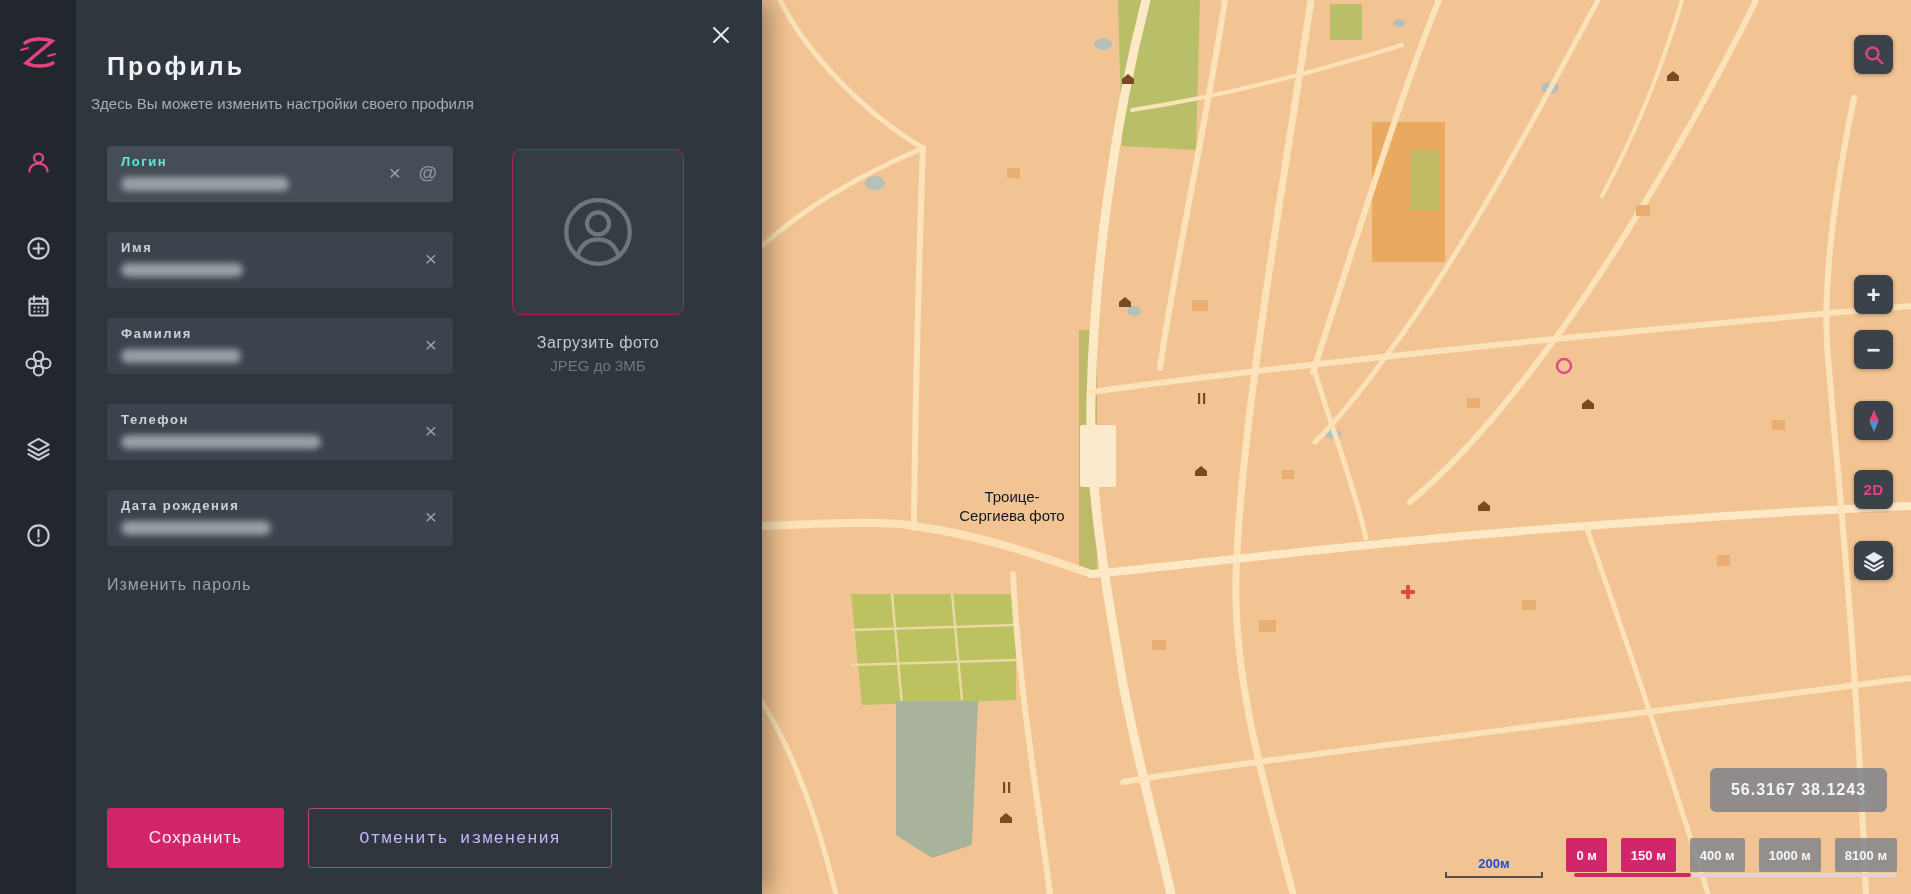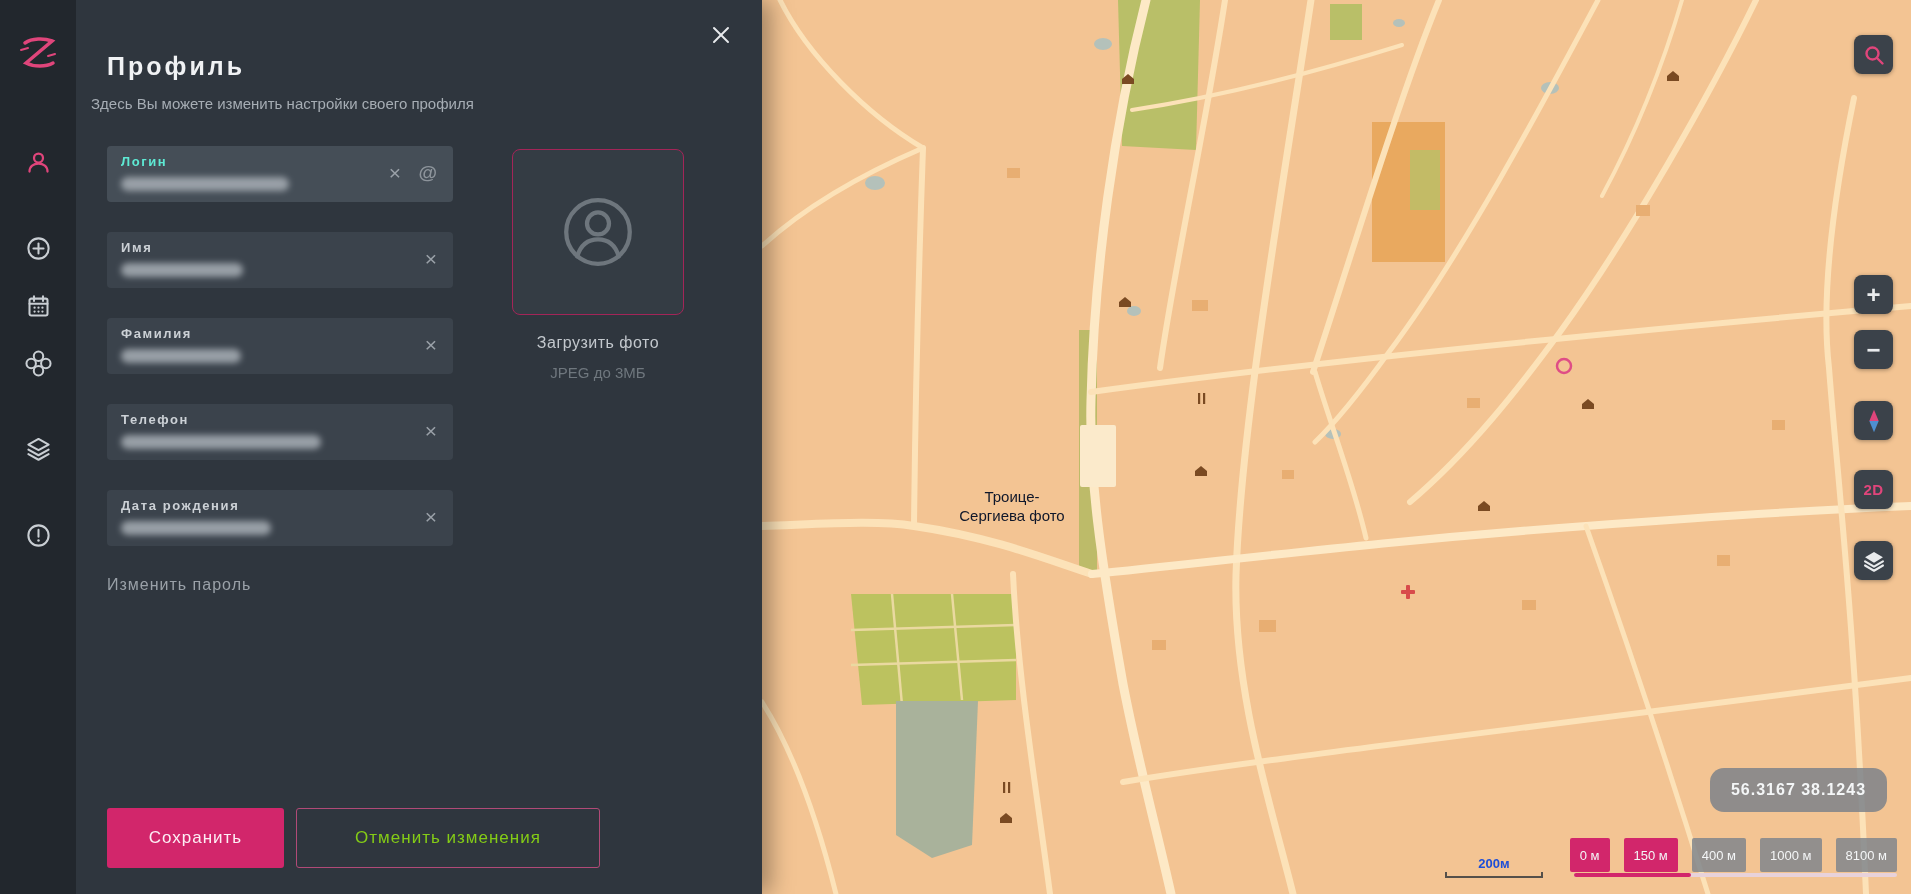--- a/index.html
+++ b/index.html
@@ -25,49 +25,49 @@
   .field-label { position:absolute; left:14px; top:8px; font-size:13px; font-weight:700; letter-spacing:1.6px; color:#ccd1d6; }
   .field.readonly .field-label { color:#5eead4; }
   .blur-value { position:absolute; left:14px; top:31px; height:14px; border-radius:7px; background:#a2a9b0; filter:blur(3px); opacity:.9; }
   .clear-x { position:absolute; right:16px; top:14px; font-size:21px; line-height:26px; color:#9aa1a8; cursor:pointer; }
   .field.readonly .clear-x { right:52px; }
   .at-glyph { position:absolute; right:16px; top:16px; font-size:19px; font-weight:700; color:#8d949b; }
 
   .photo-col { position:absolute; left:436px; top:149px; width:172px; text-align:center; }
   .photo-box { width:172px; height:166px; background:#343c44; border:1.5px solid #a32558; border-radius:8px; display:flex; align-items:center; justify-content:center; cursor:pointer; }
   .photo-label { margin-top:19px; font-size:16px; color:#c3c8cd; letter-spacing:.5px; }
-  .photo-hint { margin-top:12px; font-size:15px; color:#6f777e; }
+  .photo-hint { margin-top:5px; font-size:15px; color:#6f777e; }
 
   .change-pass { position:absolute; left:31px; top:576px; font-size:16px; letter-spacing:1px; color:#9aa1a8; cursor:pointer; }
 
   .legal-links { position:absolute; left:31px; top:746px; display:flex; gap:27px; }
   .legal-links a { font-size:15px; font-weight:700; color:#4f9ddb; text-decoration:underline; cursor:pointer; }
 
-  .btn-row { position:absolute; left:31px; top:808px; display:flex; gap:12px; }
+  .btn-row { position:absolute; left:31px; top:808px; display:flex; gap:24px; }
   .btn { height:60px; border:none; border-radius:3px; font-family:"Liberation Sans",sans-serif; font-size:17px; letter-spacing:1px; cursor:pointer; }
   .btn-save { width:177px; background:#d2266b; color:#fdeef4; }
-  .btn-cancel { width:304px; background:transparent; border:1px solid #b14a77; color:#84cc16; }
+  .btn-cancel { width:304px; background:transparent; border:1px solid #b14a77; color:#c4b5fd;font-family:Liberation Mono, monospace; }
 
   
   .map { position:absolute; left:762px; top:0; width:1149px; height:894px; z-index:10; cursor:grab; }
   .map svg.basemap { position:absolute; left:0; top:0; }
   .place-label { position:absolute; left:140px; top:487px; width:220px; text-align:center; font-size:15px; line-height:19px; color:#0f172a; }
 
   .map-btn { position:absolute; left:1092px; width:39px; height:39px; background:#3b424a; border-radius:8px; display:flex; align-items:center; justify-content:center; color:#e9ebed; cursor:pointer; box-shadow:0 1px 4px rgba(0,0,0,.35); }
   .map-btn.search { top:35px; }
   .map-btn.zin { top:275px; font-size:24px; font-weight:700; }
   .map-btn.zout { top:330px; font-size:24px; font-weight:700; }
   .map-btn.compass { top:401px; }
   .map-btn.mode2d { top:470px; font-size:15px; font-weight:700; letter-spacing:.5px; color:#e0457b; }
   .map-btn.layers { top:541px; }
 
-  .coords-box { position:absolute; left:948px; top:768px; width:177px; height:44px; background:rgba(125,131,138,.85); border-radius:14px; display:flex; align-items:center; justify-content:center; font-size:16px; font-weight:700; letter-spacing:1px; color:#f4f6f7; }
+  .coords-box { position:absolute; left:948px; top:768px; width:177px; height:44px; background:rgba(125,131,138,.85); border-radius:6px; display:flex; align-items:center; justify-content:center; font-size:16px; font-weight:700; letter-spacing:1px; color:#f4f6f7; }
 
   .scale-pills { position:absolute; right:14px; top:838px; display:flex; gap:14px; }
-  .pill { height:34px; padding:0 10px; border-radius:2px; background:rgba(128,134,140,.85); color:#f4f6f7; font-size:13px; font-weight:400; display:flex; align-items:center; cursor:pointer; }
+  .pill { height:34px; padding:0 10px; border-radius:2px; background:rgba(128,134,140,.85); color:#f4f6f7; font-size:13px; font-weight:700; display:flex; align-items:center; cursor:pointer; }
   .pill.active { background:#d2266b; }
 
   .scale-bar { position:absolute; left:683px; top:856px; width:98px; text-align:center; }
   .scale-bar .txt { font-size:13px; font-weight:700; color:#1d4ed8; }
   .scale-bar .bracket { margin-top:1px; height:6px; border-left:2px solid #55504a; border-right:2px solid #55504a; border-bottom:2px solid #55504a; }
 
   .zoom-slider { position:absolute; left:812px; top:873px; width:323px; height:4px; background:#e8d2da; border-radius:2px; }
   .zoom-slider .fill { height:4px; width:117px; background:#d2266b; border-radius:2px; }
 </style>
 </head>

